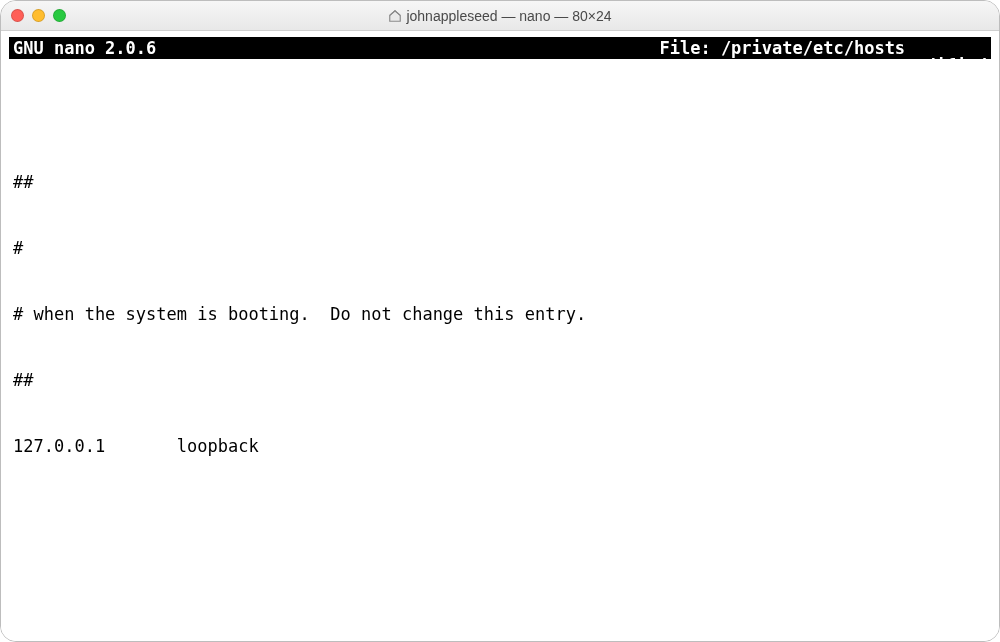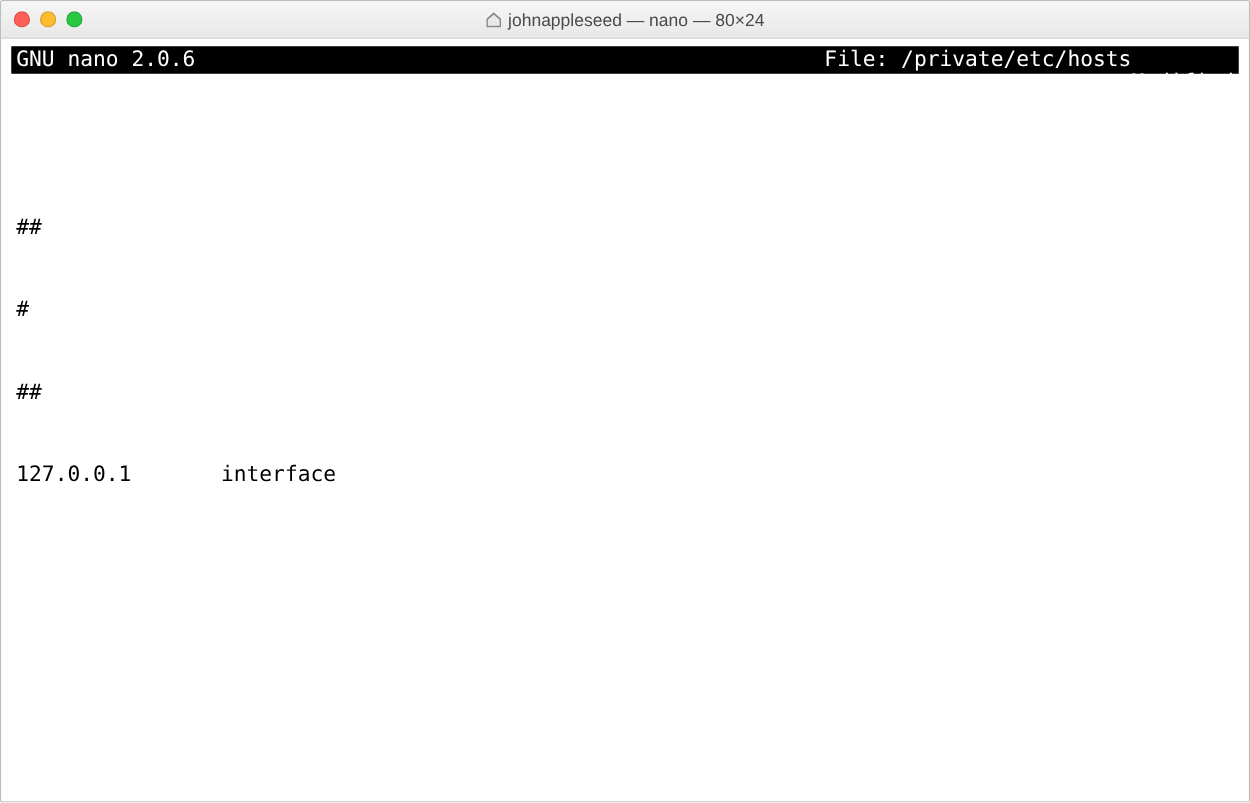--- a/index.html
+++ b/index.html
@@ -11,21 +11,21 @@
       font-family: -apple-system, BlinkMacSystemFont, "Helvetica Neue", sans-serif;
       background: #fff;
       width: 1000px;
       height: 642px;
       overflow: hidden;
     }
     .window {
       width: 1000px;
       height: 642px;
       border: 1px solid #bdbdbd;
-      border-radius: 2px;
+      border-radius: 16px;
       overflow: hidden;
       background: #fff;
       display: flex;
       flex-direction: column;
     }
     .titlebar {
       height: 30px;
       background: linear-gradient(to bottom, #f6f6f6, #e8e8e8);
       border-bottom: 1px solid #cfcfcf;
       display: flex;
@@ -70,21 +70,21 @@
       font-size: 17px;
       line-height: 22px;
       color: #000;
       display: flex;
       flex-direction: column;
       white-space: pre;
     }
     .nano-header {
       background: #000;
       color: #fff;
-      font-weight: normal;
+      font-weight: bold;
       display: flex;
       padding: 0 4px;
       height: 22px;
       align-items: center;
     }
     .nh-left { flex: 0 0 auto; }
     .nh-center { flex: 1; text-align: right; }
     .nh-right { flex: 0 0 auto; margin-top: 36px; }
     .editor-body {
       flex: 1;
@@ -121,22 +121,23 @@
     <div class="nano-header">
       <span class="nh-left">GNU nano 2.0.6</span>
       <span class="nh-center">File: /private/etc/hosts</span>
       <span class="nh-right">Modified</span>
     </div>
 
     <div class="editor-body">
       <div class="editor-line"></div>
       <div class="editor-line">##</div>
       <div class="editor-line">#</div>
+      <div class="editor-line"># when the system is booting.  Do not change this entry.</div>
       <div class="editor-line">##</div>
-      <div class="editor-line">127.0.0.1       interface</div>
+      <div class="editor-line">127.0.0.1       loopback</div>
       
       
       
     </div>
 
     
 
   </div>
 </div>
 

